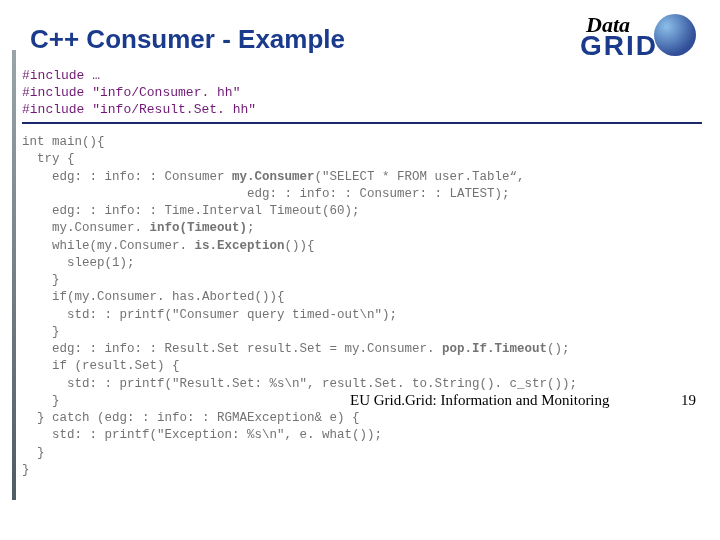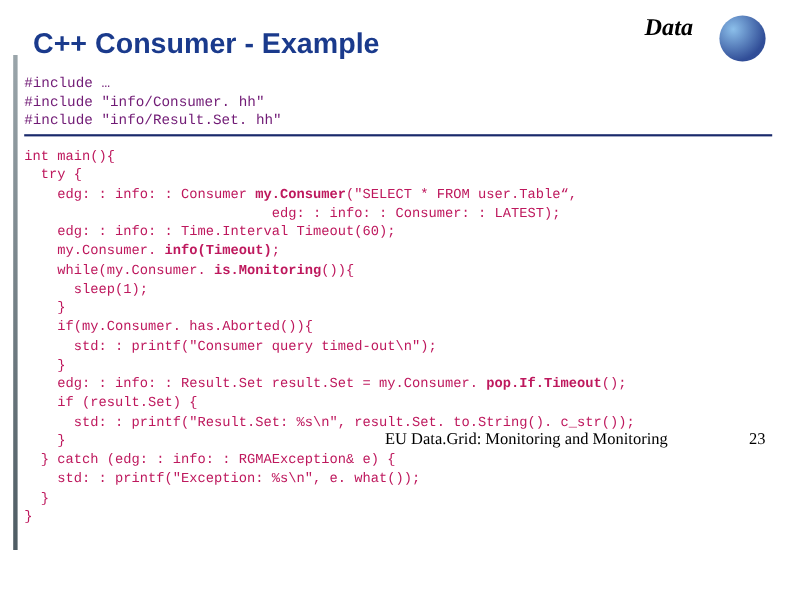--- a/index.html
+++ b/index.html
@@ -90,21 +90,21 @@
     color: #701a75;
     white-space: pre;
   }
   .code {
     position: absolute;
     left: 22px;
     top: 134px;
     font-family: "Courier New", monospace;
     font-size: 12.5px;
     line-height: 1.38;
-    color: #be185d;
+    color: #737373;
     white-space: pre;
   }
   .code b { font-weight: bold; }
   .footer-text {
     position: absolute;
     bottom: 12px;
     left: 350px;
     font-family: "Times New Roman", serif;
     font-size: 15px;
     color: #000;
@@ -122,45 +122,46 @@
 <body>
 
 <div class="slide">
   <div class="vbar"></div>
 
   <div class="title">C++ Consumer - Example</div>
 
   <div class="logo">
     <div class="logo-globe"></div>
     <div class="logo-data">Data</div>
+    <div class="logo-grid">GRID</div>
   </div>
 
   <div class="includes">#include …
 #include "info/Consumer. hh"
 #include "info/Result.Set. hh"</div>
 
   <div class="hbar"></div>
 
   <div class="code" id="code-block">int main(){
   try {
     edg: : info: : Consumer <b>my.Consumer</b>("SELECT * FROM user.Table“,
                               edg: : info: : Consumer: : LATEST);
     edg: : info: : Time.Interval Timeout(60);
     my.Consumer. <b>info(Timeout)</b>;
-    while(my.Consumer. <b>is.Monitoring</b>()){
+    while(my.Consumer. <b>is.Exception</b>()){
       sleep(1);
     }
     if(my.Consumer. has.Aborted()){
       std: : printf("Consumer query timed-out\n");
     }
     edg: : info: : Result.Set result.Set = my.Consumer. <b>pop.If.Timeout</b>();
     if (result.Set) {
       std: : printf("Result.Set: %s\n", result.Set. to.String(). c_str());
     }
   } catch (edg: : info: : RGMAException&amp; e) {
     std: : printf("Exception: %s\n", e. what());
   }
 }
 </div>
 
-  <div class="footer-text">EU Data.Grid: Monitoring and Monitoring</div>
-  <div class="page-num">23</div>
+  <div class="footer-text">EU Grid.Grid: Information and Monitoring</div>
+  <div class="page-num">19</div>
 </div>
 
 </body></html>

